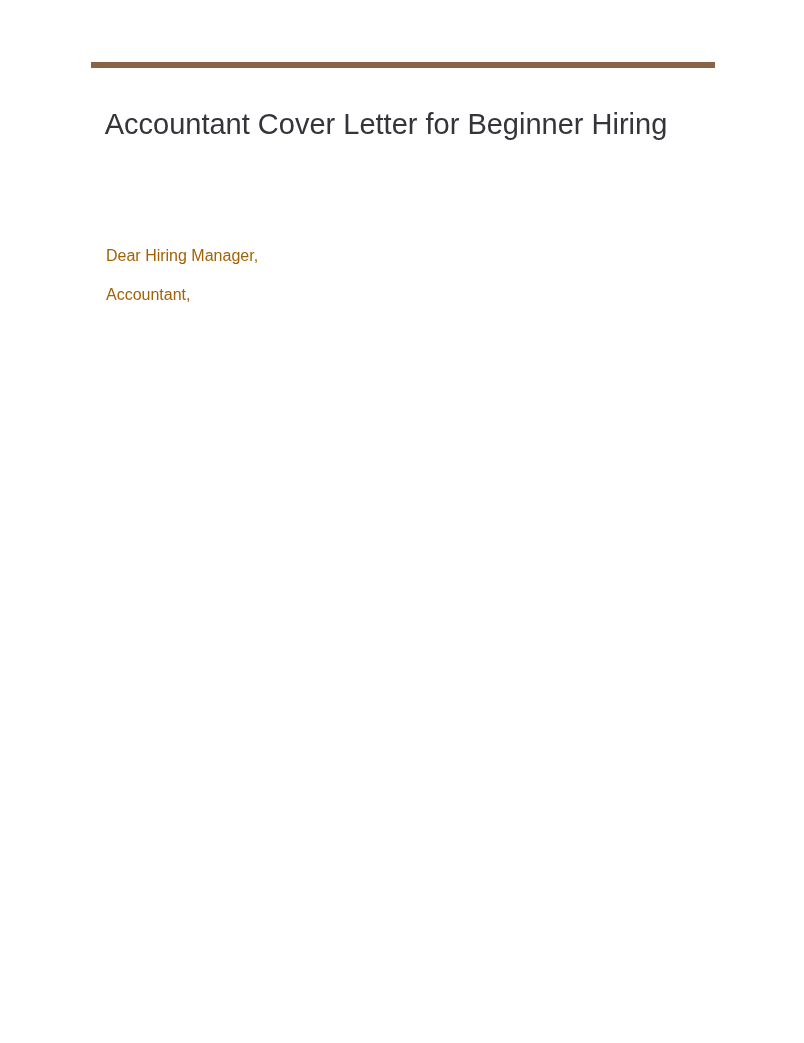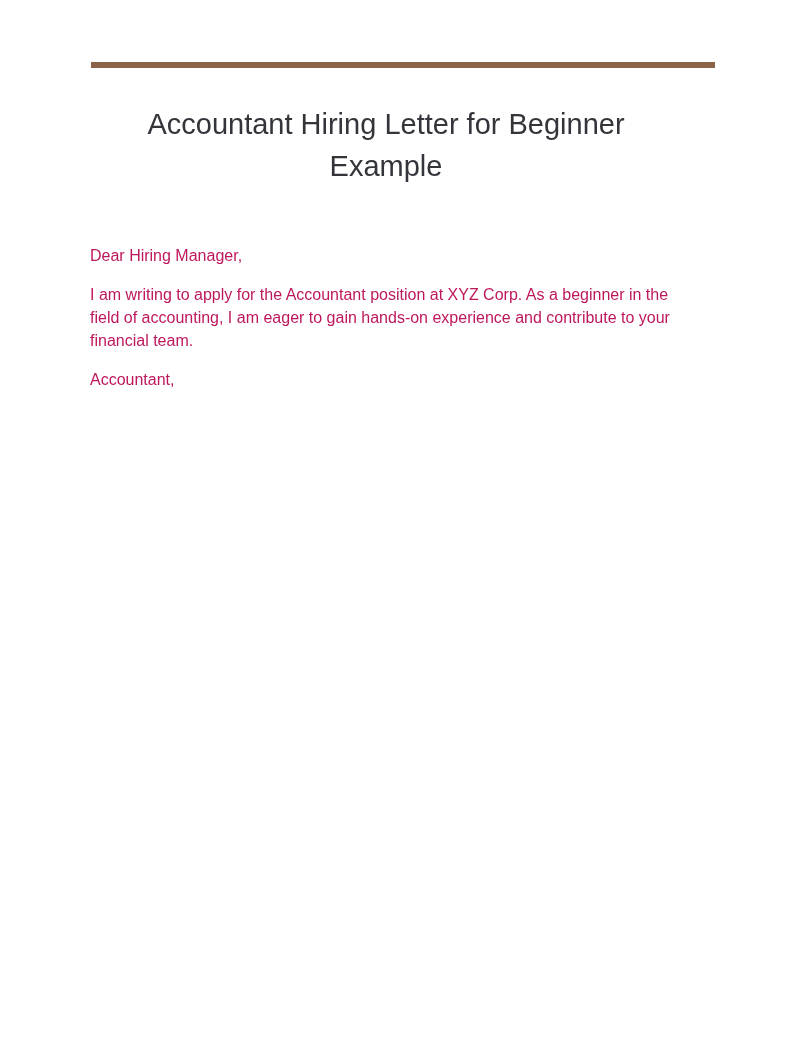--- a/index.html
+++ b/index.html
@@ -1,27 +1,26 @@
 <!DOCTYPE html>
 <html><head>
 <meta charset="utf-8">
 <style>
   html, body { margin: 0; padding: 0; background: #ffffff; }
   body { width: 804px; height: 1043px; position: relative; overflow: hidden;
          font-family: "Liberation Sans", sans-serif; color: #3a3a3a; }
   .top-bar { position: absolute; left: 91px; top: 62px; width: 624px; height: 6px; background: #8b6448; }
   .title { position: absolute; left: 91px; top: 103px; width: 590px; text-align: center;
            font-size: 29px; line-height: 42px; color: #33353a; margin: 0; font-weight: normal; }
-  .body { position: absolute; left: 90px; top: 244px; width: 600px; font-size: 16px; line-height: 23px; color: #be185d; }
+  .body { position: absolute; left: 106px; top: 244px; width: 600px; font-size: 16px; line-height: 23px; color: #a16207; }
   .body p { margin: 0 0 16px 0; }
 </style>
 </head>
 <body>
 
 <div class="top-bar"></div>
 
-<h1 class="title">Accountant Hiring Letter for Beginner Example</h1>
+<h1 class="title">Accountant Cover Letter for Beginner Hiring</h1>
 
 <div class="body">
   <p>Dear Hiring Manager,</p>
-  <p>I am writing to apply for the Accountant position at XYZ Corp. As a beginner in the field of accounting, I am eager to gain hands-on experience and contribute to your financial team.</p>
   <p>Accountant,</p>
 </div>
 
 </body></html>

